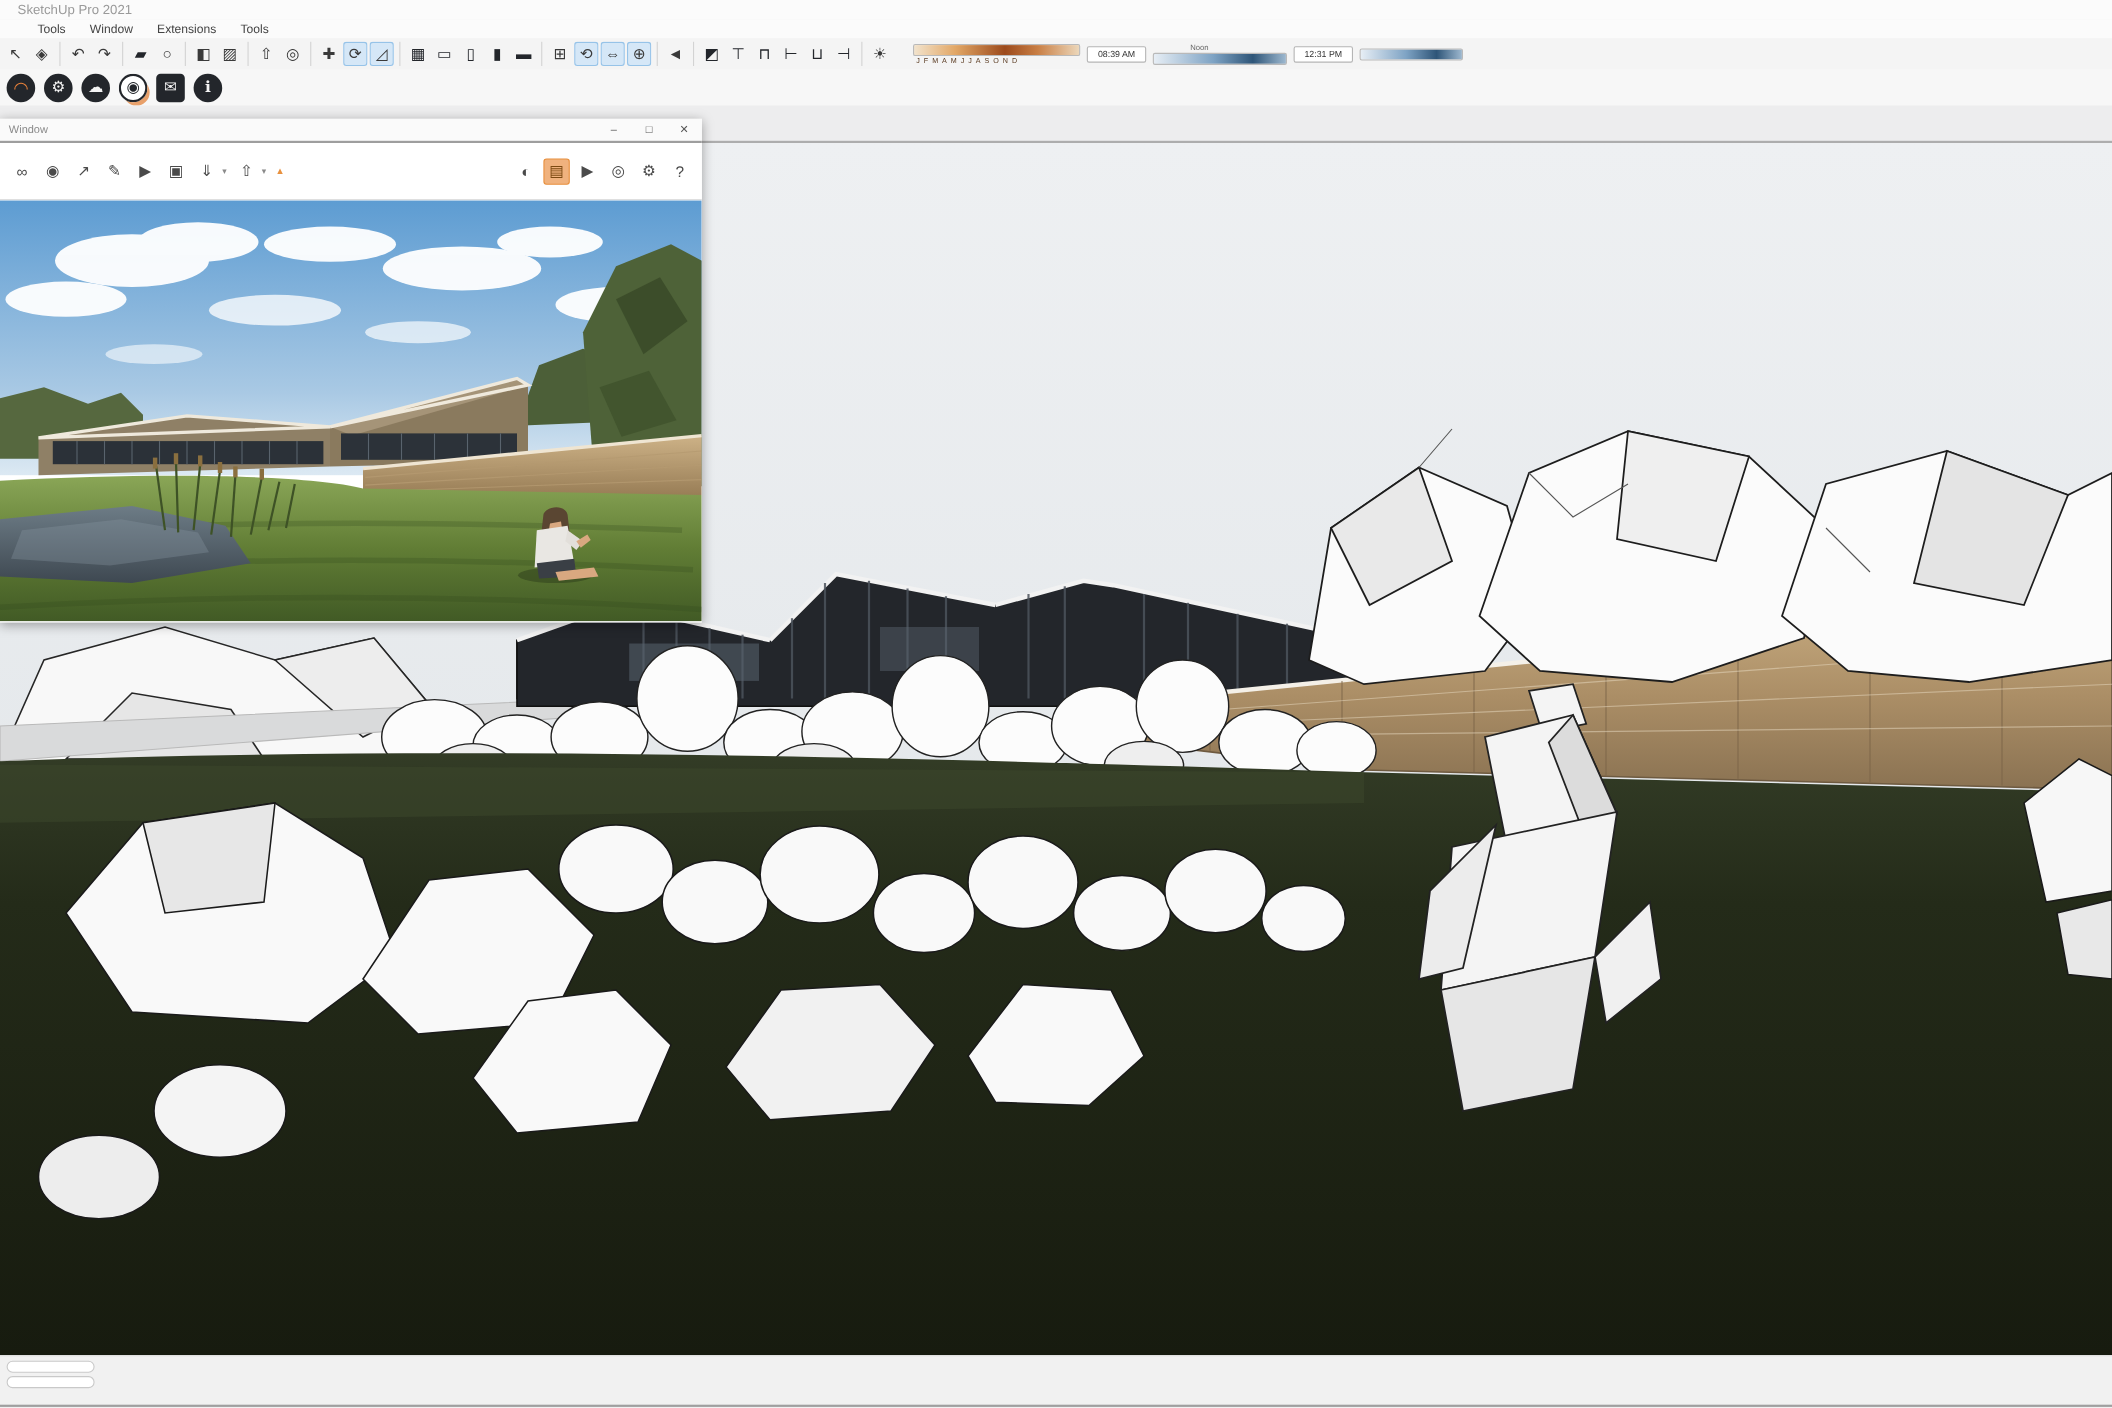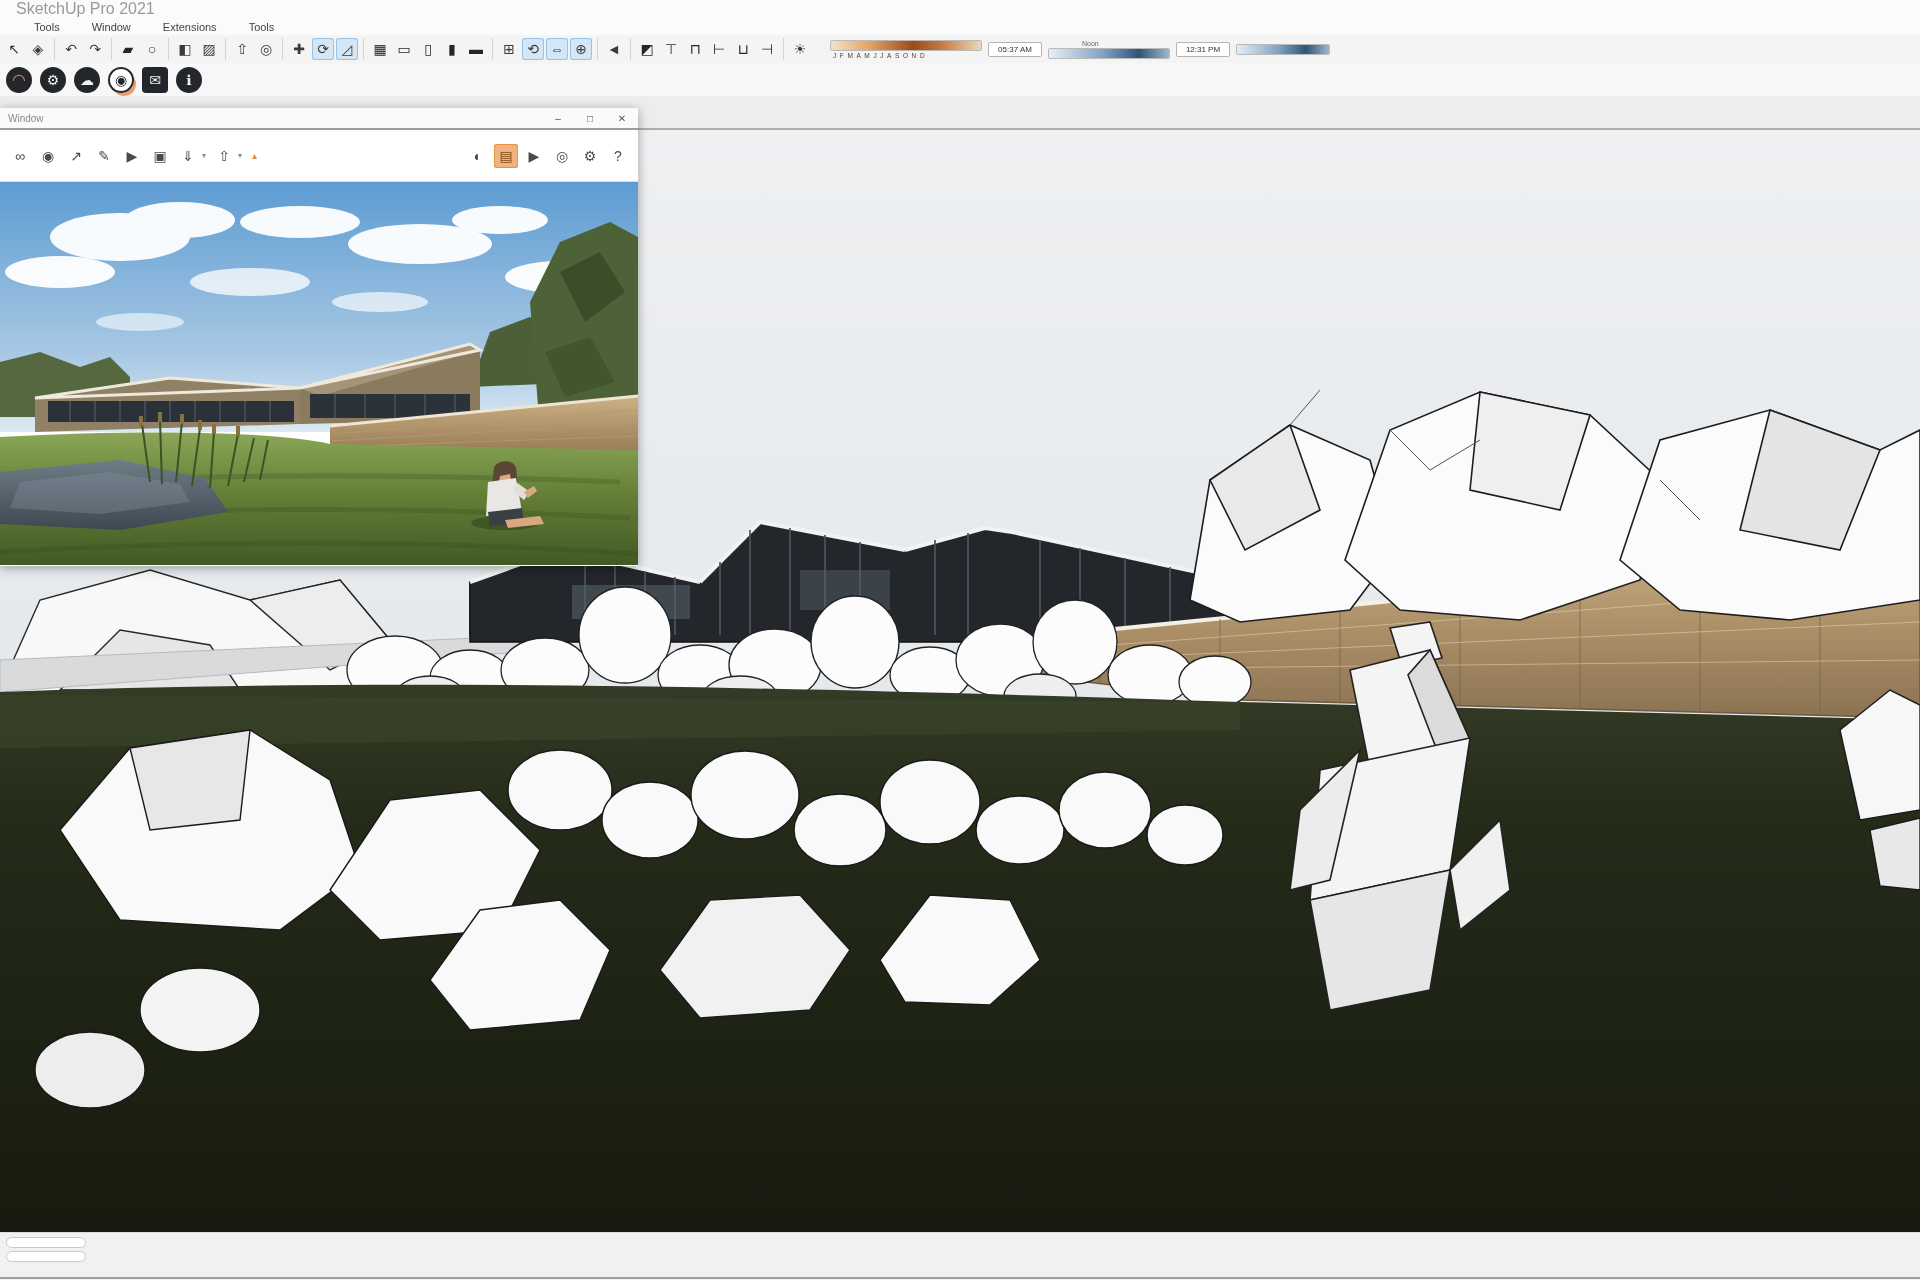--- a/index.html
+++ b/index.html
@@ -3,23 +3,23 @@
 <meta charset="utf-8">
 <style>
   html,body{margin:0;padding:0;}
   body{
     width:1920px;height:1280px;position:relative;overflow:hidden;
     font-family:"Liberation Sans","DejaVu Sans",sans-serif;
     background:#f2f2f2;color:#333;
   }
   
   .app-titlebar{position:absolute;left:0;top:0;width:1920px;height:18px;background:#fbfbfb;
-    font-size:16px;color:#9a9a9a;line-height:18px;padding-left:16px;box-sizing:border-box;}
+    font-size:12px;color:#9a9a9a;line-height:18px;padding-left:16px;box-sizing:border-box;}
   .menubar{position:absolute;left:0;top:18px;width:1920px;height:17px;background:#fbfbfb;
-    display:flex;align-items:center;gap:32px;padding-left:34px;box-sizing:border-box;
+    display:flex;align-items:center;gap:22px;padding-left:34px;box-sizing:border-box;
     font-size:11px;color:#444;}
   .menubar span{cursor:default;}
   
   .toolbar1{position:absolute;left:0;top:35px;width:1920px;height:28px;background:#f4f4f4;
     display:flex;align-items:center;padding-left:2px;box-sizing:border-box;}
   .tsep{width:1px;height:22px;background:#d3d3d3;margin:0 4px;flex:none;}
   .ticon{width:22px;height:22px;flex:none;border-radius:3px;display:flex;align-items:center;
     justify-content:center;font-size:14px;color:#3a3a3a;margin:0 1px;cursor:pointer;}
   .ticon.dark{color:#23262b;}
   .ticon.active{background:#d5e7f7;box-shadow:inset 0 0 0 1px #96c3e8;}
@@ -121,21 +121,21 @@
   <span class="ticon dark">⊔</span>
   <span class="ticon dark">⊣</span>
   <span class="tsep"></span>
   <span class="ticon">☀</span>
 
   <div class="shadow-group">
     <div class="sgcol">
       <div class="slider orange"></div>
       <div class="months">JFMAMJJASOND</div>
     </div>
-    <div class="tbox">05:37 AM</div>
+    <div class="tbox">08:39 AM</div>
     <div class="sgcol">
       <div class="noon">Noon</div>
       <div class="slider blue" style="width:120px"></div>
     </div>
     <div class="tbox">12:31 PM</div>
     <div class="slider blue" style="width:92px"></div>
   </div>
 </div>
 
 <div class="toolbar2">

